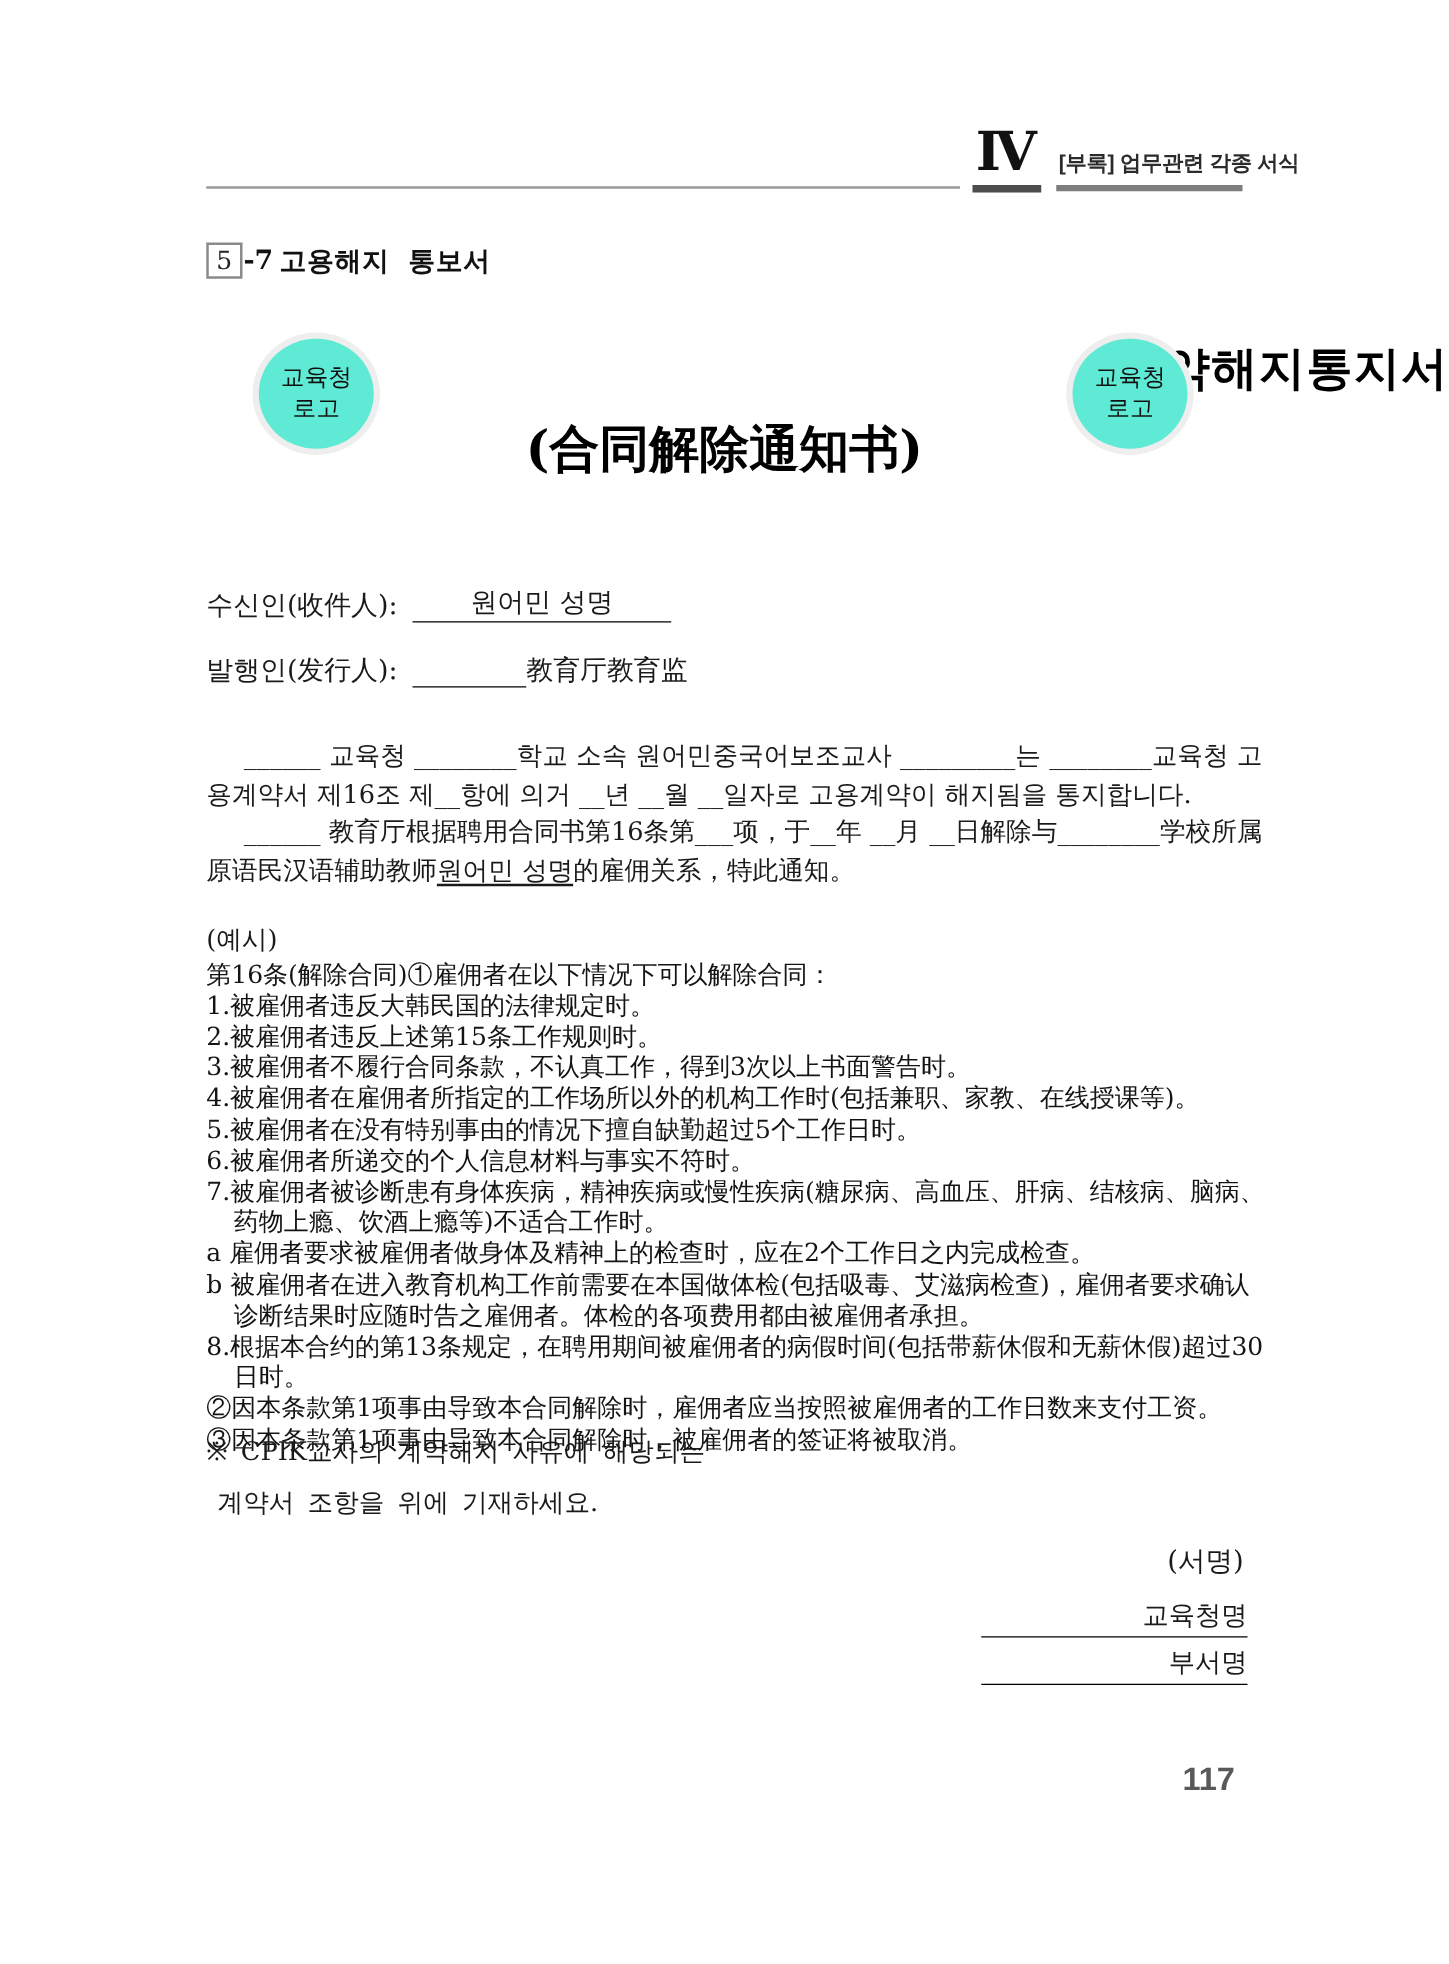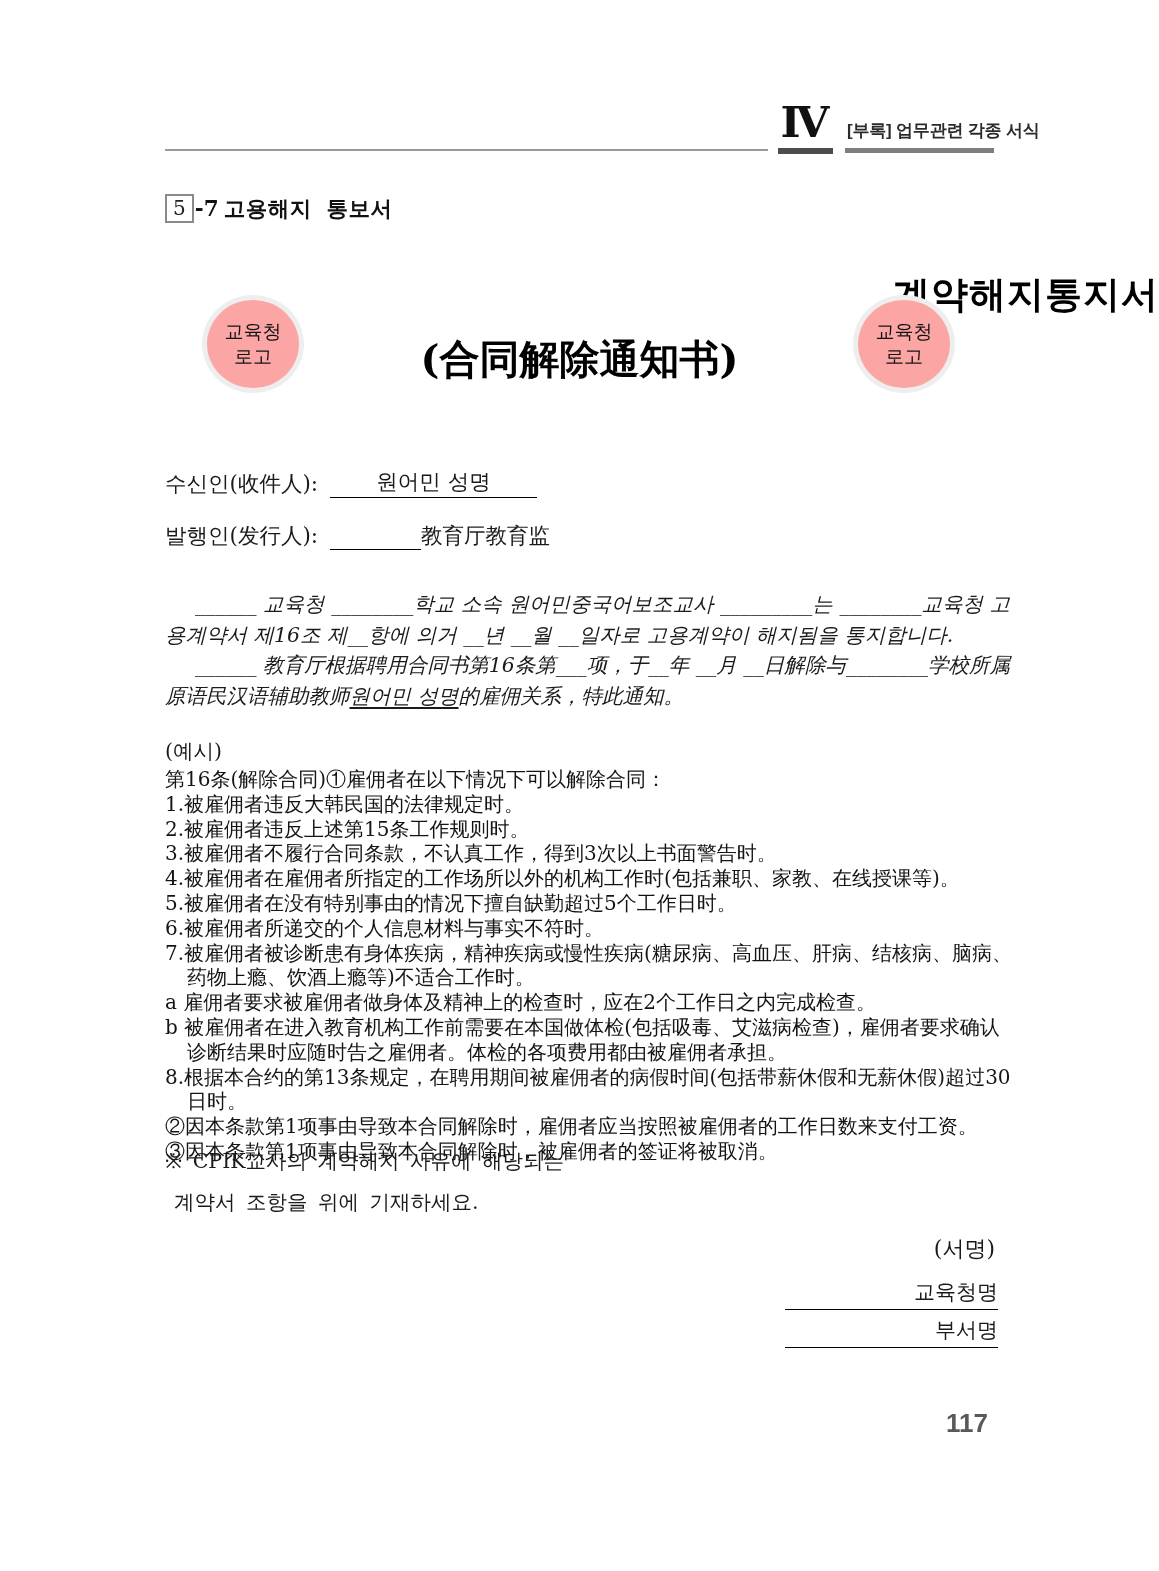--- a/index.html
+++ b/index.html
@@ -16,42 +16,42 @@
          font-size:17px;font-weight:600;color:#2b2b2b;letter-spacing:-0.2px;}
   .label-bar{position:absolute;left:845px;top:148px;width:149px;height:5px;background:#7e7e7e;}
   
   .section-heading{position:absolute;left:165px;top:194px;display:flex;align-items:center;
          font-size:21.5px;font-weight:700;color:#111;}
   .num-box{border:2px solid #8a8a8a;font-size:20px;font-weight:500;line-height:22px;
          padding:1px 6px 2px 6px;margin-right:1px;color:#222;}
   .sec-suffix{font-size:21.5px;font-weight:700;}
   .sec-title{margin-left:5px;word-spacing:7px;letter-spacing:0.5px;}
   
-  .logo-circle{position:absolute;top:300px;width:92px;height:88px;border-radius:50%;
-         background:#fca5a5;box-shadow:0 0 0 5px #eeeeee;display:flex;flex-direction:column;
+  .logo-circle{position:absolute;top:271px;width:92px;height:88px;border-radius:50%;
+         background:#5eead4;box-shadow:0 0 0 5px #eeeeee;display:flex;flex-direction:column;
          align-items:center;justify-content:center;font-size:19px;line-height:25px;color:#111;}
   .logo-left{left:207px;}
   .logo-right{left:858px;}
   .title-ko{position:absolute;left:0;top:270px;width:100%;text-align:right;
          font-size:37px;font-weight:700;letter-spacing:1px;color:#000;}
   .title-zh{position:absolute;left:0;top:332px;width:100%;text-align:center;
          font-size:40px;font-weight:700;color:#000;}
   
   .field-row{position:absolute;left:165px;display:flex;align-items:flex-end;font-size:21.5px;}
   .field-recipient{top:467px;}
   .field-issuer{top:521px;}
   .field-label{white-space:nowrap;}
   .u-line{border-bottom:1.5px solid #000;margin-left:12px;text-align:center;
          padding-bottom:1px;white-space:nowrap;}
   .u-recipient{width:207px;}
   .u-blank{width:91px;}
   .issuer-value{white-space:nowrap;}
   
   .paragraphs{position:absolute;left:165px;top:589px;width:845px;}
-  .paragraphs p{margin:0;font-size:20.5px;line-height:30.6px;text-align:justify;text-indent:30px;font-style:italic;}
+  .paragraphs p{margin:0;font-size:20.5px;line-height:30.6px;text-align:justify;text-indent:30px;}
   .name-underlined{text-decoration:underline;text-underline-offset:4px;}
   
   .example-label{position:absolute;left:165px;top:737px;font-size:20.5px;}
   .clauses{position:absolute;left:165px;top:767px;width:848px;}
   .clause{font-size:20px;line-height:24.8px;padding-left:22px;text-indent:-22px;color:#141414;}
   
   .note1{position:absolute;left:165px;top:1146px;font-size:20.5px;word-spacing:4px;}
   .note2{position:absolute;left:174px;top:1188px;font-size:20.5px;word-spacing:4px;}
   
   .sig-label{position:absolute;left:775px;top:1234px;width:220px;text-align:right;font-size:22px;}

